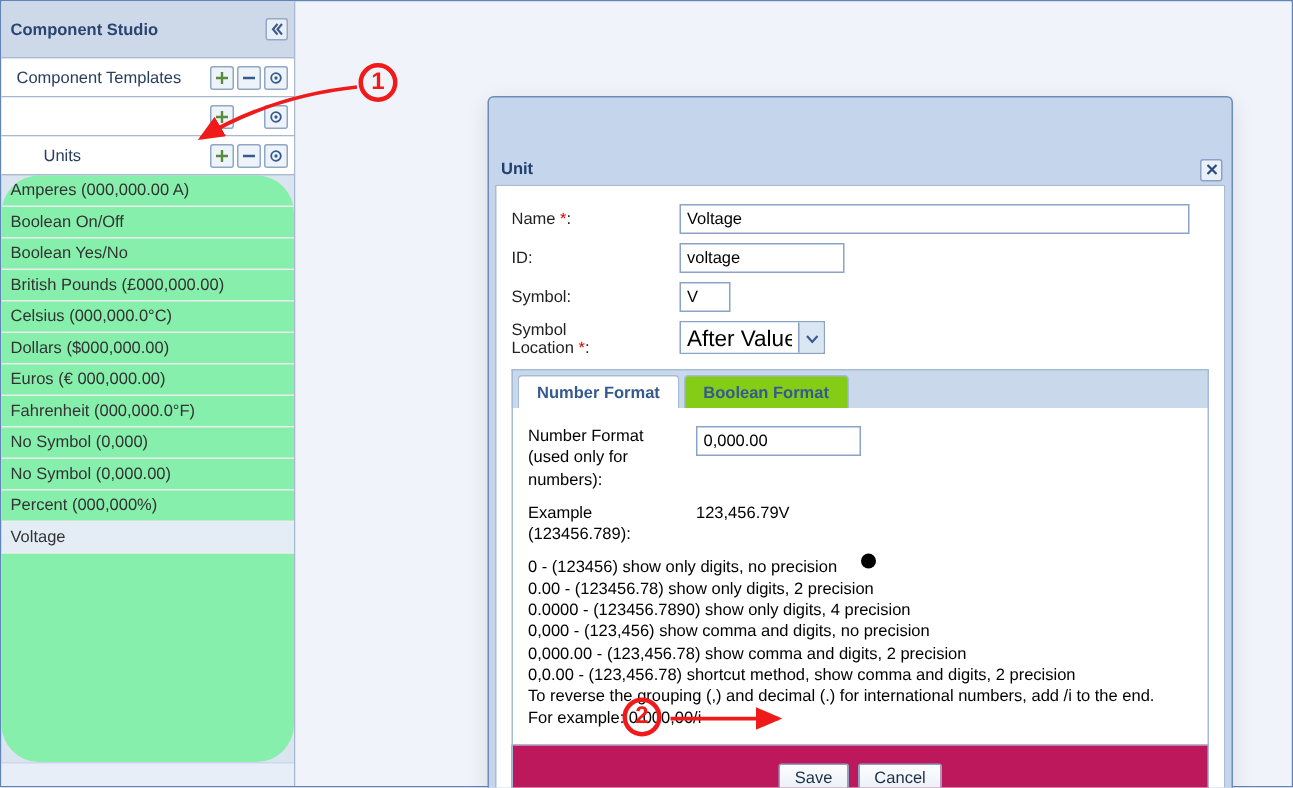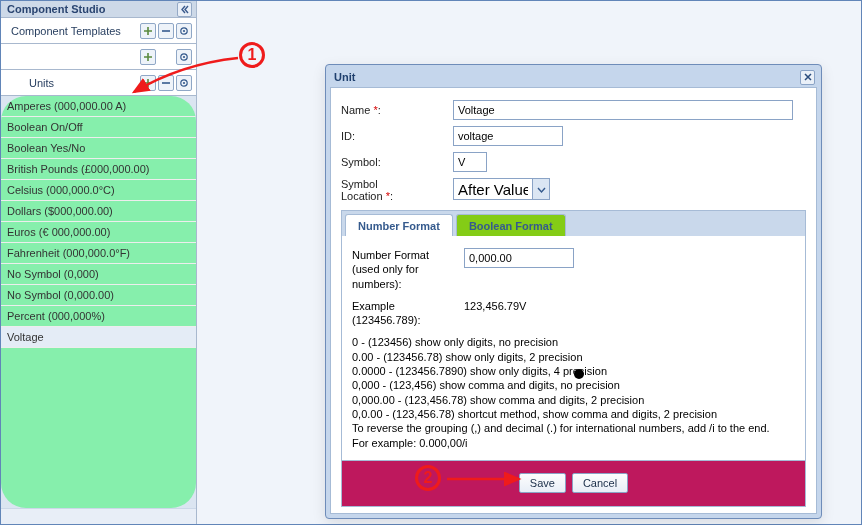--- a/index.html
+++ b/index.html
@@ -24,21 +24,21 @@
     width: 196px;
     height: 100%;
     background: #dbe5f1;
     border-right: 1px solid #a8b8ce;
     display: flex;
     flex-direction: column;
   }
   .panel-header {
     background: #cdd9e8;
     border-bottom: 1px solid #a8b8ce;
-    height: 17px;
+    height: 38px;
     display: flex;
     align-items: center;
     padding: 0 4px 0 6px;
     color: #2a4571;
     font-weight: bold;
   }
   .panel-header .spacer { flex: 1; }
   .collapse-btn {
     width: 15px; height: 15px;
     border: 1px solid #94a9c6;
@@ -113,20 +113,21 @@
     padding: 4px;
     box-shadow: 0 4px 14px rgba(0,0,0,0.10);
   }
   .dialog-title {
     display: flex;
     align-items: center;
     height: 18px;
     padding: 0 2px 2px 4px;
     color: #20406e;
     font-weight: bold;
+    margin-top: 36px;
   }
   .dialog-title .spacer { flex: 1; }
   .close-btn {
     width: 15px; height: 15px;
     border: 1px solid #8aa3c6;
     background: #eaf0f8;
     border-radius: 2px;
     display: flex; align-items: center; justify-content: center;
     color: #2b4d7d;
     cursor: pointer;

